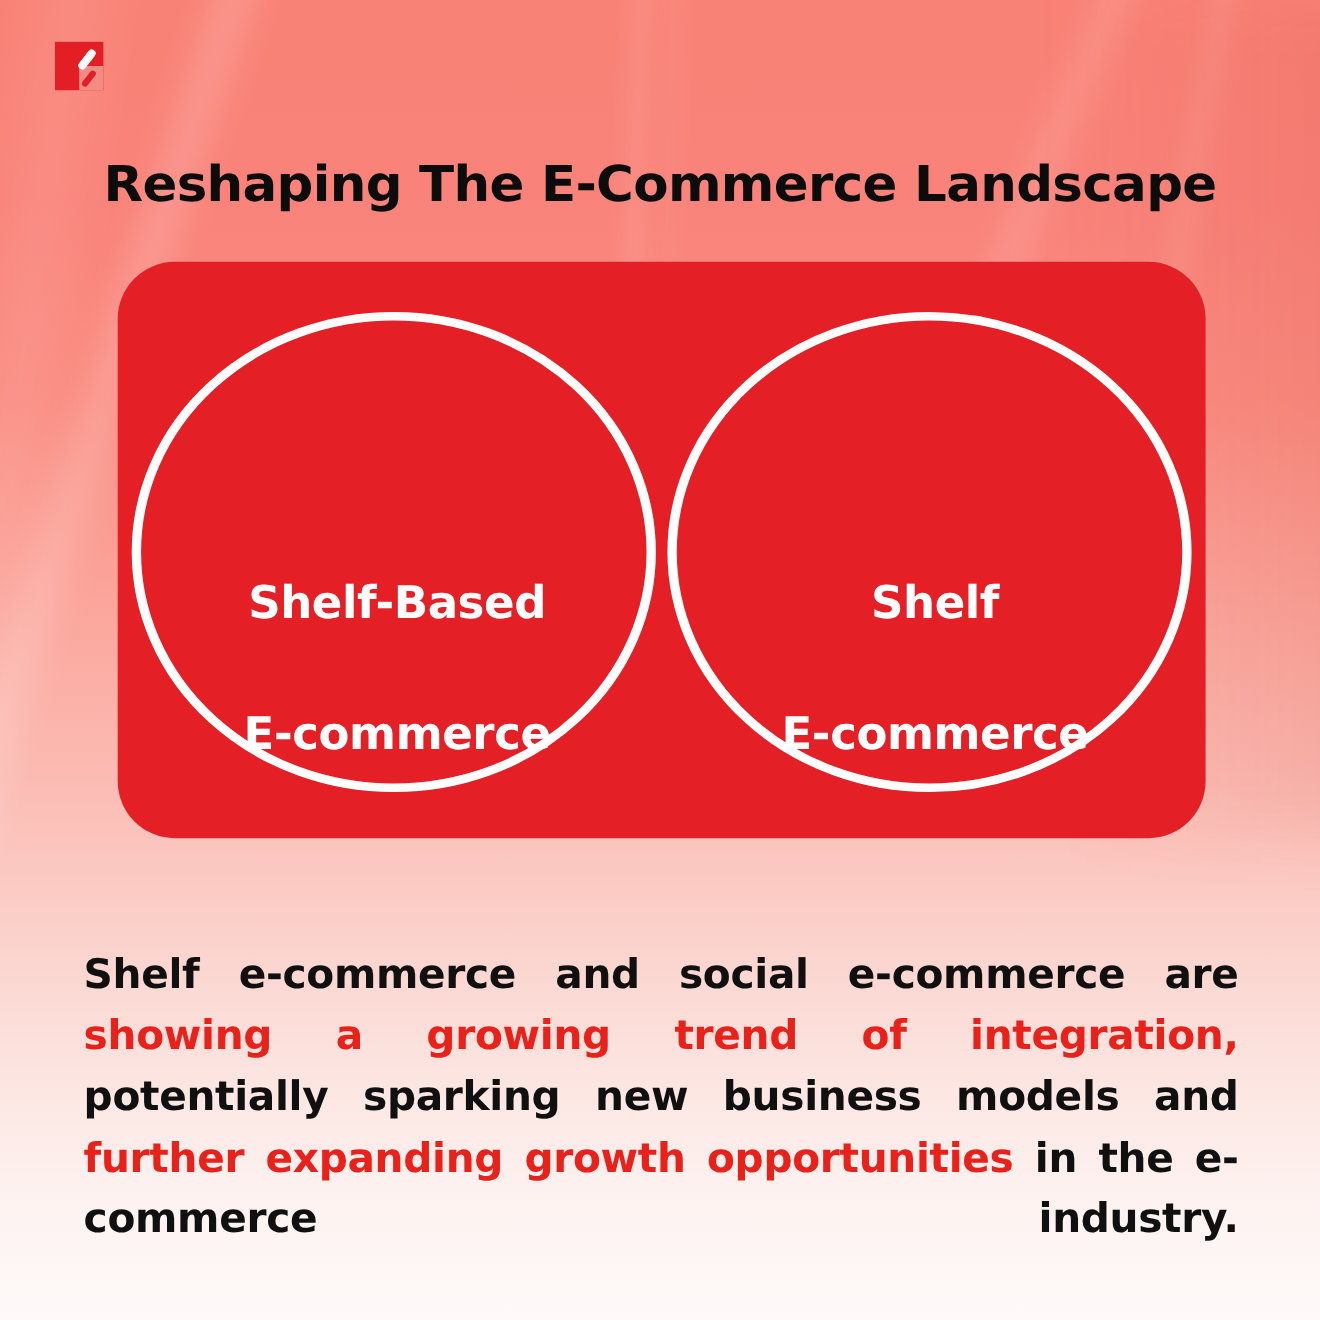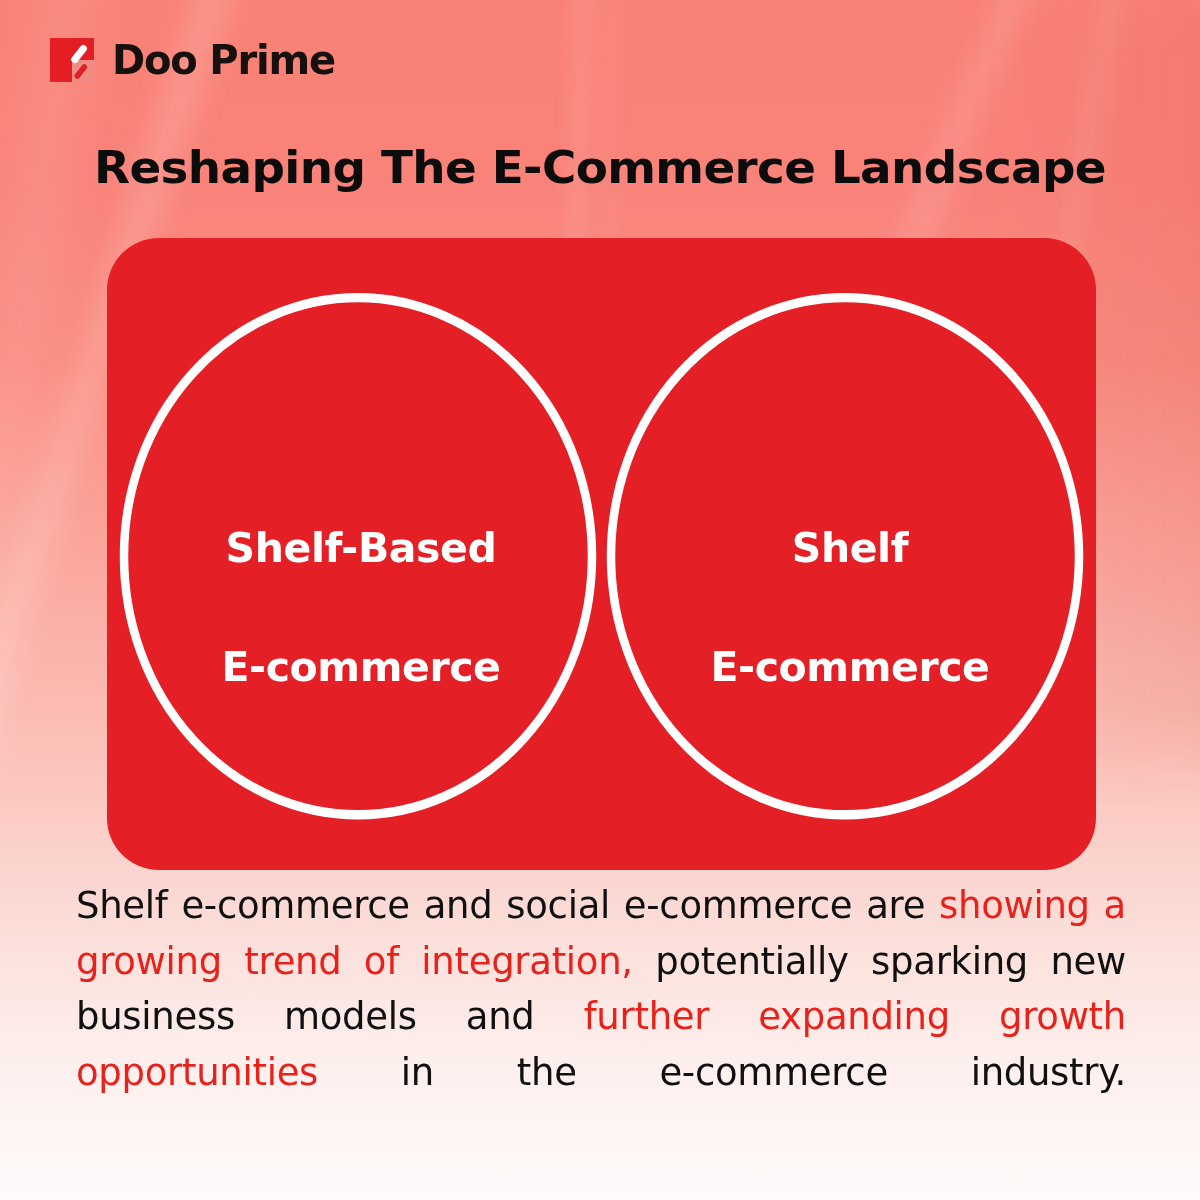--- a/index.html
+++ b/index.html
@@ -66,21 +66,21 @@
     font-family:"DejaVu Sans", sans-serif;
     font-weight:700; font-size:45px; letter-spacing:-0.6px;
     color:#0C0C0C; line-height:1.1;
     transform:scaleX(1.04); transform-origin:center;
   }
 
   
   .venn-panel {
     position:absolute;
     left:107px; top:238px;
-    width:989px; height:632px;
+    width:989px; height:524px;
     background:#E41F26;
     border-radius:52px;
     overflow:hidden;
   }
   .venn-svg { position:absolute; inset:0; width:100%; height:100%; }
 
   .venn-label {
     position:absolute;
     text-align:center;
     color:#FFFFFF;
@@ -88,23 +88,23 @@
     font-weight:700; font-size:41px; line-height:1.45;
     letter-spacing:-0.4px;
     white-space:pre-line;
   }
   .venn-label.left  { left:36px;  top:222px; width:436px; }
   .venn-label.right { right:28px; top:222px; width:436px; }
 
   
   .body-copy {
     position:absolute;
-    left:76px; top:878px; width:1050px;
+    left:76px; top:858px; width:1050px;
     font-family:"DejaVu Sans", sans-serif;
-    font-weight:400; font-size:37px; line-height:1.50;
+    font-weight:700; font-size:37px; line-height:1.50;
     color:#101010;
     text-align:justify;
     text-justify:inter-word;
     letter-spacing:-0.3px;
   }
   .body-copy .hl { color:#E8211B; }
   .body-copy::after { content:""; display:inline-block; width:100%; }
 
   
   .copyright {
@@ -129,21 +129,20 @@
     <div class="shade"></div>
   </div>
 
   <div class="brand">
     <svg class="logo-mark" viewBox="0 0 48 48">
       <rect x="2" y="2" width="44" height="44" fill="#E31E24"></rect>
       <rect x="24" y="24" width="22" height="22" fill="#F08C84"></rect>
       <rect x="27.5" y="7.5" width="7.2" height="21" rx="3.6" fill="#FFFFFF" transform="rotate(38 31 18)"></rect>
       <rect x="30" y="27" width="5.6" height="17" rx="2.8" fill="#E31E24" transform="rotate(38 32.8 35.5)"></rect>
     </svg>
-    <div class="brand-name">Doo Prime</div>
   </div>
 
   <h1 class="page-title">Reshaping The E-Commerce Landscape</h1>
 
   <div class="venn-panel">
     <svg class="venn-svg" viewBox="0 0 989 572" preserveAspectRatio="none">
       <circle cx="251" cy="288" r="234" fill="none" stroke="#FFFFFF" stroke-width="8.5"></circle>
       <circle cx="738" cy="288" r="234" fill="none" stroke="#FFFFFF" stroke-width="8.5"></circle>
     </svg>
 

